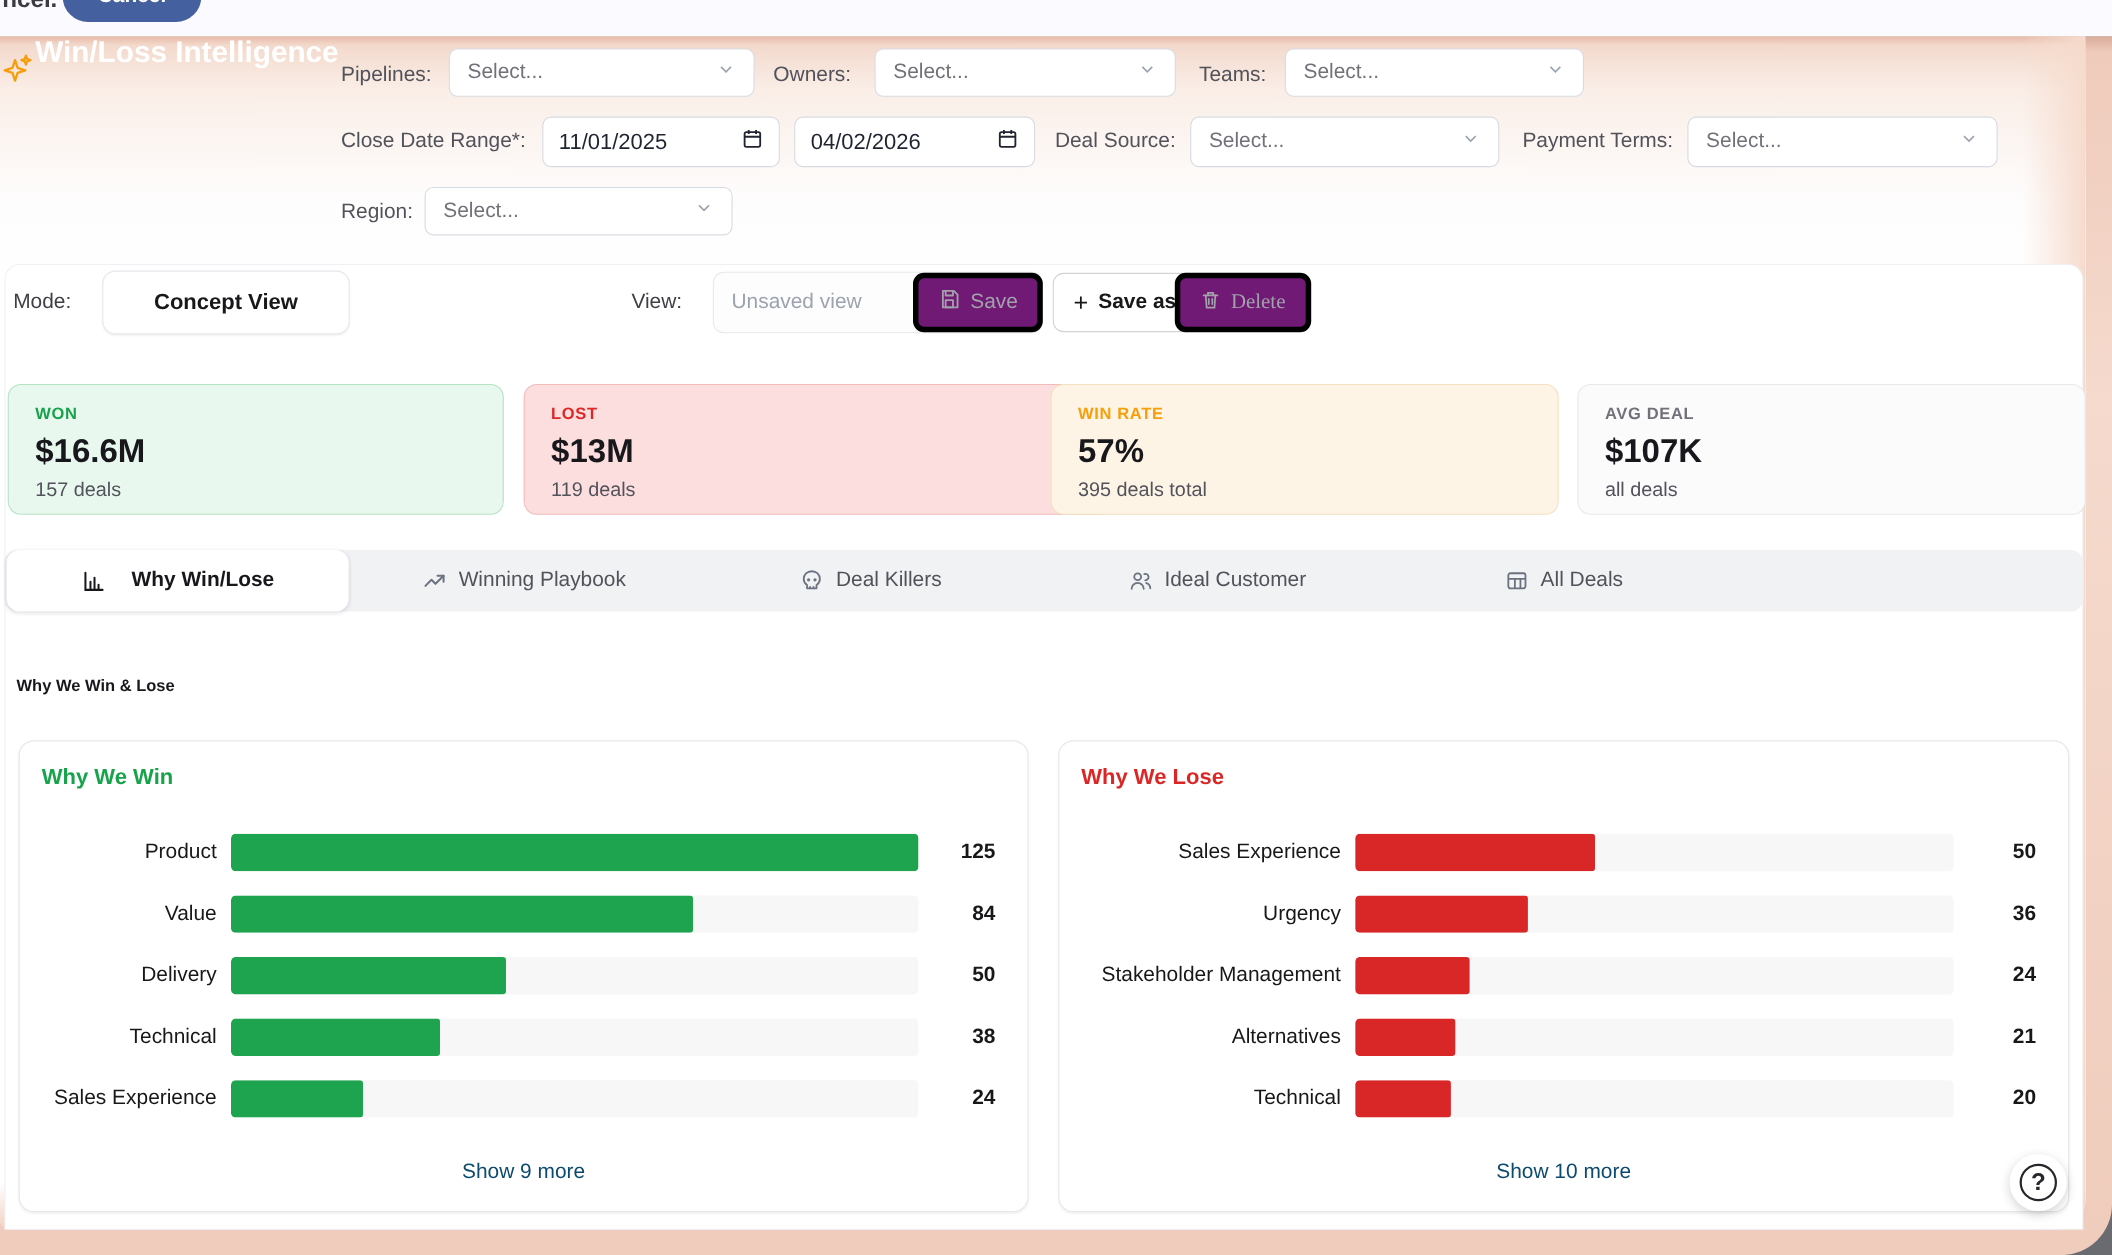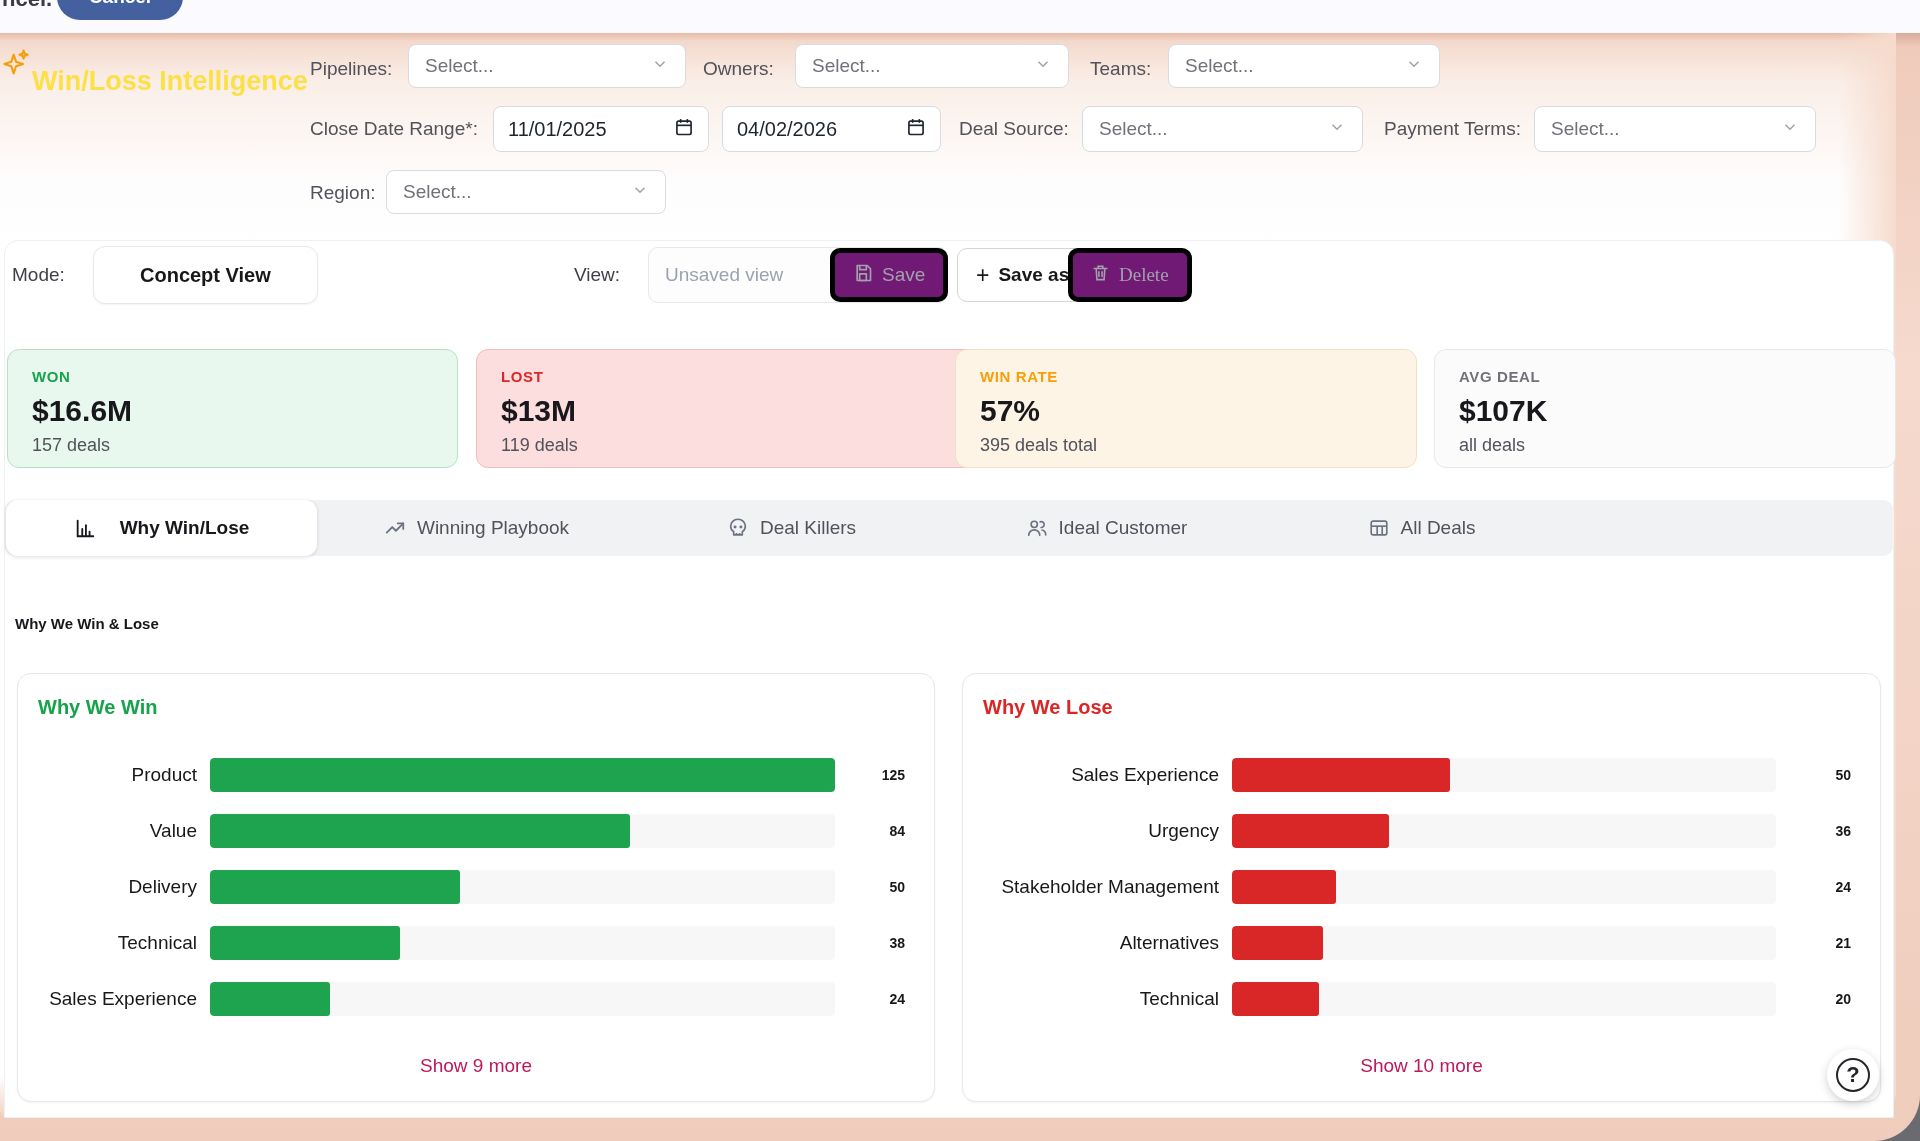--- a/index.html
+++ b/index.html
@@ -23,21 +23,21 @@
     background:linear-gradient(180deg,#e7baa7 0,#f3d9cc 8px,#faeee7 48px,#fefdfd 150px,#ffffff 230px); }
   .glow-right { position:absolute; top:0; right:0; width:58px; height:100%;
     background:linear-gradient(90deg, rgba(247,221,208,0), #f6dbcd); }
   .glow-bottom { position:absolute; bottom:0; left:0; width:100%; height:42px;
     background:linear-gradient(180deg, rgba(243,210,194,0), #f2d1c1); }
 
   .content { position:absolute; top:0; left:0; width:1920px; height:1141px; z-index:3; }
 
   
   .sparkles { position:absolute; left:2px; top:48px; }
-  .page-title { position:absolute; left:32px; top:66px; font-size:27px; font-weight:700; color:#fde047; }
+  .page-title { position:absolute; left:32px; top:32px; font-size:27px; font-weight:700; color:#ffffff; }
   .f-label { position:absolute; font-size:19px; color:#52525b; white-space:nowrap; }
   .selectbox { position:absolute; height:44px; background:#ffffff; border:1px solid #d8dbe2; border-radius:8px;
     display:flex; align-items:center; padding:0 16px; font-size:19px; color:#71717a; cursor:pointer; }
   .selectbox .chev { margin-left:auto; color:#9ca3af; }
   .datebox { position:absolute; height:46px; background:#ffffff; border:1px solid #d8dbe2; border-radius:8px;
     display:flex; align-items:center; padding:0 14px; font-size:20px; color:#1f2430; cursor:text; }
   .datebox .cal { margin-left:auto; color:#1f2430; }
 
   
   .panel { position:absolute; left:4px; top:240px; width:1890px; height:878px; background:#ffffff;
@@ -95,22 +95,22 @@
   .title-lose { color:#dc2626; }
   .rows { position:absolute; top:73px; left:0; right:0; }
   .crow { height:56px; display:grid; align-items:center; column-gap:13px; }
   .card-win  .crow { grid-template-columns:179px 1fr 86px; }
   .card-lose .crow { grid-template-columns:256px 1fr 91px; }
   .bar-label { text-align:right; font-size:19px; font-weight:500; color:#18181b; white-space:nowrap; }
   .bar-track { height:34px; background:#f7f7f8; border-radius:4px; overflow:hidden; }
   .bar-fill { height:100%; border-radius:4px 3px 3px 4px; }
   .fill-win  { background:#1ea44e; }
   .fill-lose { background:#d92727; }
-  .bar-value { text-align:right; padding-right:29px; font-size:14px; font-weight:600; color:#18181b; }
-  .show-more { position:absolute; bottom:24px; left:0; right:0; text-align:center; font-size:19px; color:#be185d; cursor:pointer; }
+  .bar-value { text-align:right; padding-right:29px; font-size:19px; font-weight:600; color:#18181b; }
+  .show-more { position:absolute; bottom:24px; left:0; right:0; text-align:center; font-size:19px; color:#0c4a6e; cursor:pointer; }
 
   
   .help-btn { position:absolute; left:1827px; top:1049px; width:52px; height:52px; border-radius:50%;
     background:#ffffff; border:none; box-shadow:0 3px 10px rgba(0,0,0,.18); display:flex; align-items:center;
     justify-content:center; cursor:pointer; z-index:6; }
   .help-ring { width:34px; height:34px; border:2.5px solid #26262b; border-radius:50%;
     display:flex; align-items:center; justify-content:center; font-size:22px; font-weight:700; color:#26262b; }
 </style>
 </head>
 <body>

